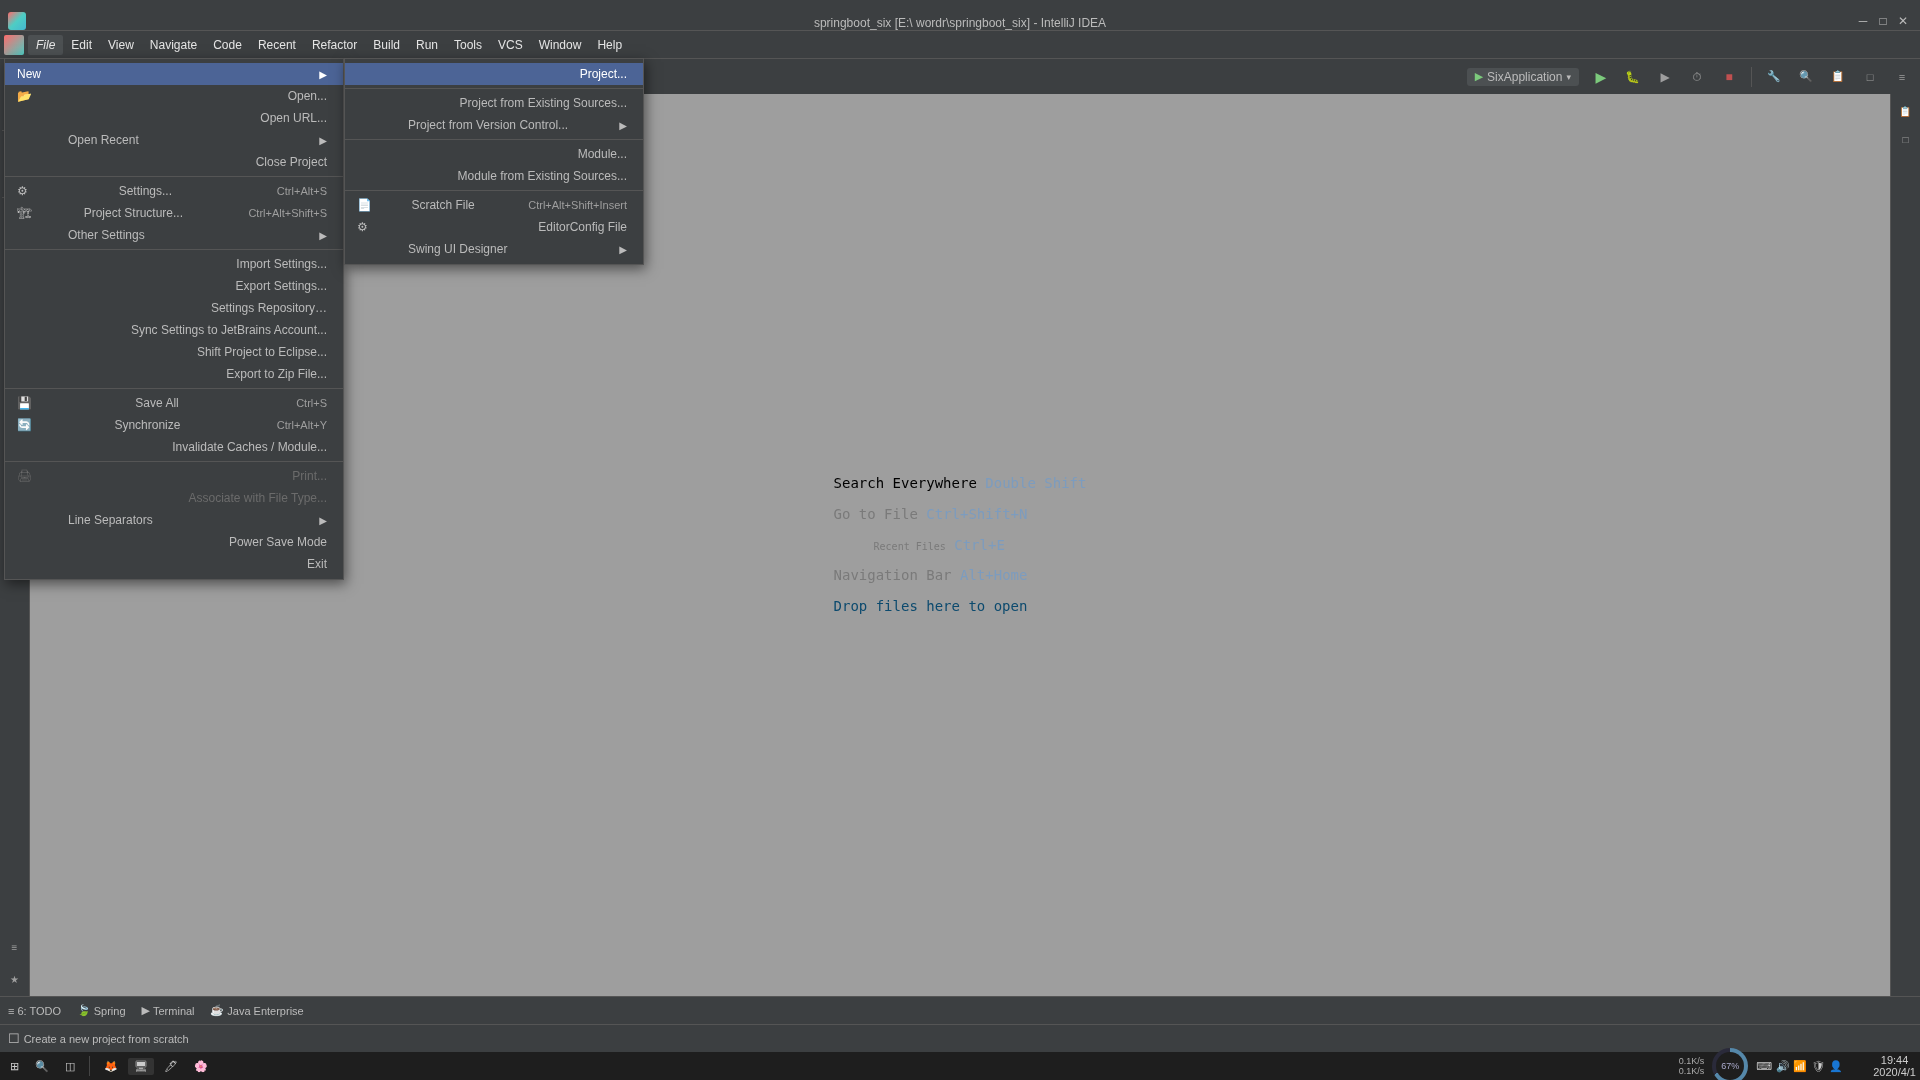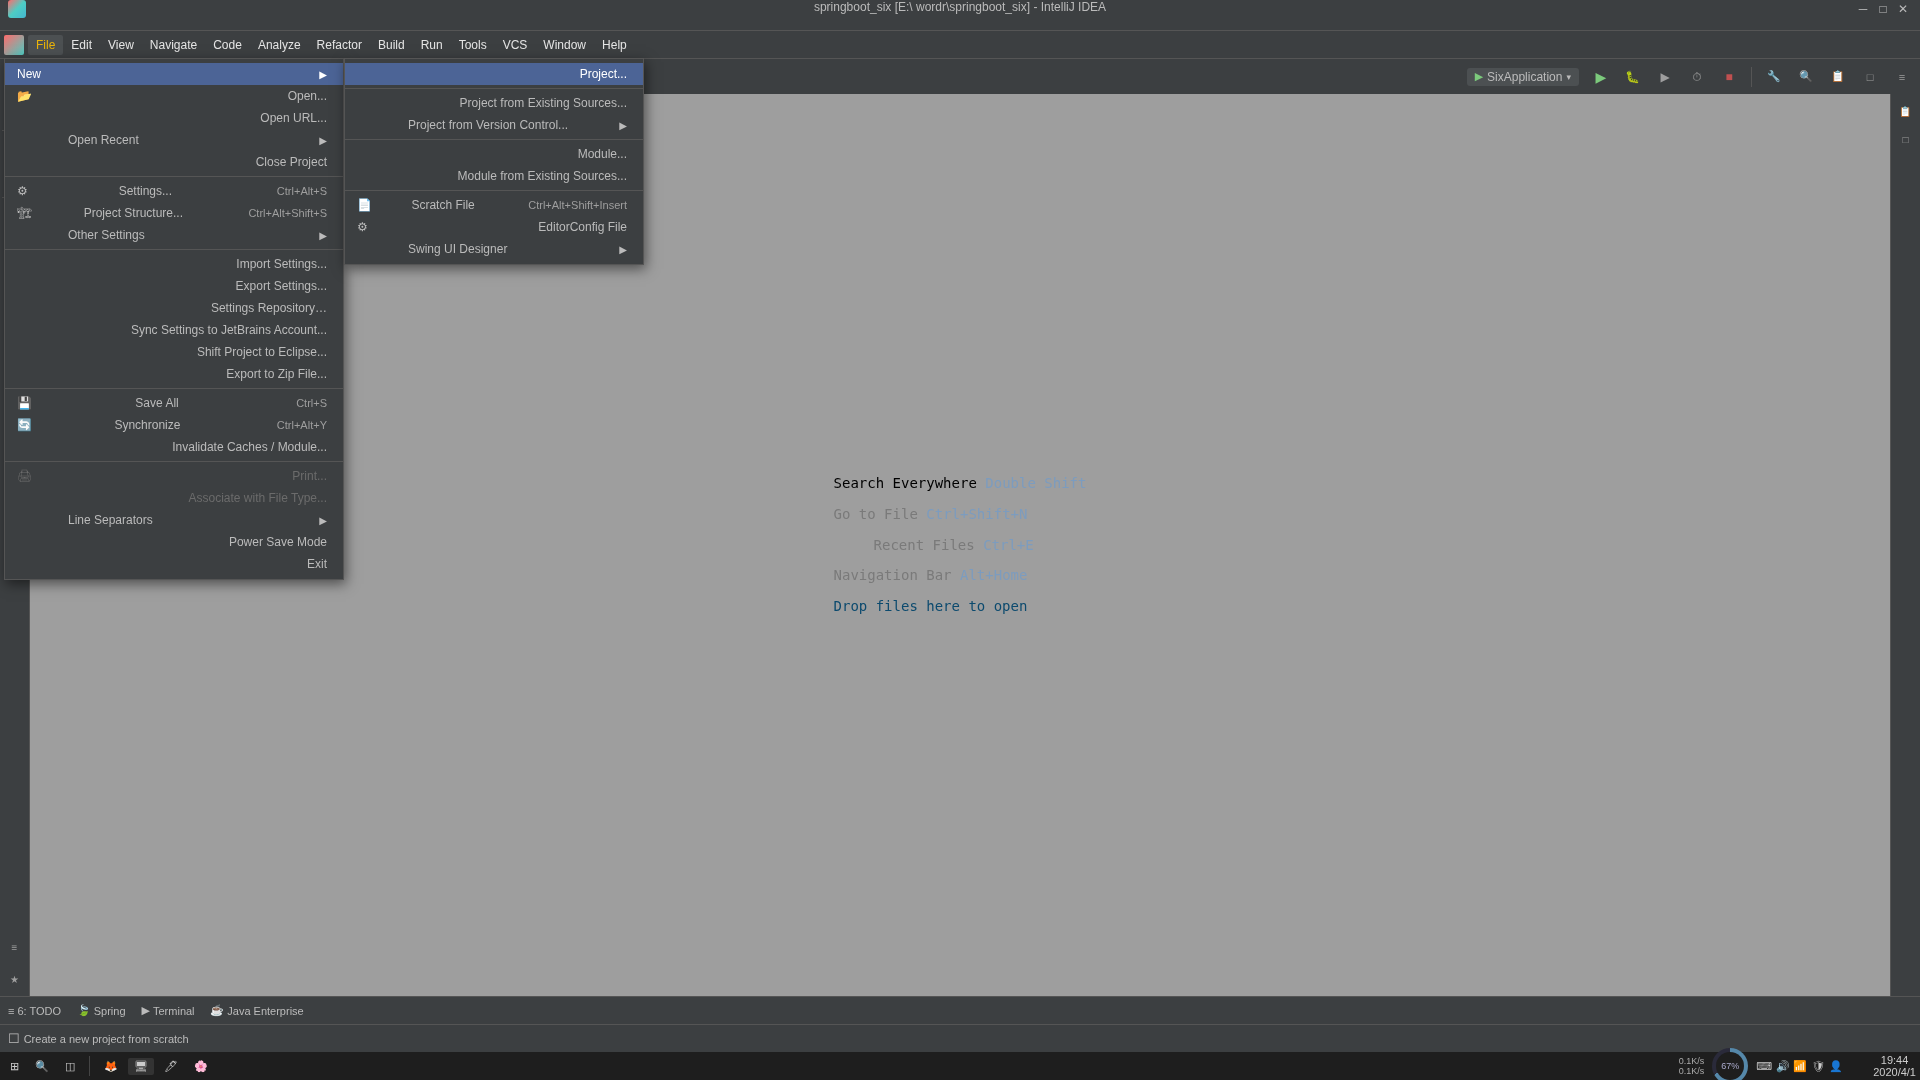--- a/index.html
+++ b/index.html
@@ -11,21 +11,21 @@
       font-size: 13px;
       overflow: hidden;
       position: relative;
     }
 
     
     .title-bar {
       height: 30px;
       background: #3C3F41;
       display: flex;
-      align-items: flex-start;
+      align-items: flex-end;
       justify-content: space-between;
       padding: 0 8px;
       position: relative;
       z-index: 10;
     }
     .title-bar-title {
       color: #BBBBBB;
       font-size: 12px;
       position: absolute;
       left: 50%;
@@ -48,21 +48,22 @@
       color: #e5e5e5;
       font-size: 12px;
       cursor: pointer;
       border-radius: 2px;
     }
     .menu-item:hover, .menu-item.active {
       background: #4C5052;
     }
     .menu-item.active {
       background: #4C5052;
-      color: #eab308;
+      color: #e5e5e5;
+      font-style: italic;
     }
 
     
     .toolbar {
       height: 36px;
       background: #3C3F41;
       display: flex;
       align-items: center;
       padding: 0 4px;
       gap: 2px;
@@ -275,21 +276,21 @@
   </div>
 </div>
 
 <div class="menu-bar">
   <div style="width:20px;height:20px;background:linear-gradient(135deg,#FF6B6B,#4ECDC4);border-radius:2px;margin-right:4px;"></div>
   <div class="menu-item active">File</div>
   <div class="menu-item">Edit</div>
   <div class="menu-item">View</div>
   <div class="menu-item">Navigate</div>
   <div class="menu-item">Code</div>
-  <div class="menu-item">Analyze</div>
+  <div class="menu-item">Recent</div>
   <div class="menu-item">Refactor</div>
   <div class="menu-item">Build</div>
   <div class="menu-item">Run</div>
   <div class="menu-item">Tools</div>
   <div class="menu-item">VCS</div>
   <div class="menu-item">Window</div>
   <div class="menu-item">Help</div>
 </div>
 
 <div class="toolbar">
@@ -354,21 +355,21 @@
     <div class="welcome-content">
       <div>
         <span style="color:#000000;font-family:monospace;font-size:14px;">Search Everywhere</span>
         <span style="color:#7C9CBF;font-family:monospace;font-size:14px;"> Double Shift</span>
       </div>
       <div>
         <span style="color:#7A7A7A;font-family:monospace;font-size:14px;">Go to File</span>
         <span style="color:#7C9CBF;font-family:monospace;font-size:14px;"> Ctrl+Shift+N</span>
       </div>
       <div>
-        <span style="color:#7A7A7A;font-family:monospace;font-size:14px;padding-left:40px;">Recent Files</span>
+        <span style="color:#7A7A7A;font-family:monospace;font-size:10px;padding-left:40px;">Recent Files</span>
         <span style="color:#7C9CBF;font-family:monospace;font-size:14px;"> Ctrl+E</span>
       </div>
       <div>
         <span style="color:#7A7A7A;font-family:monospace;font-size:14px;">Navigation Bar</span>
         <span style="color:#7C9CBF;font-family:monospace;font-size:14px;margin-top:42px;"> Alt+Home</span>
       </div>
       <div>
         <span style="color:#0c4a6e;font-family:monospace;font-size:14px;">Drop files here to open</span>
       </div>
     </div>

